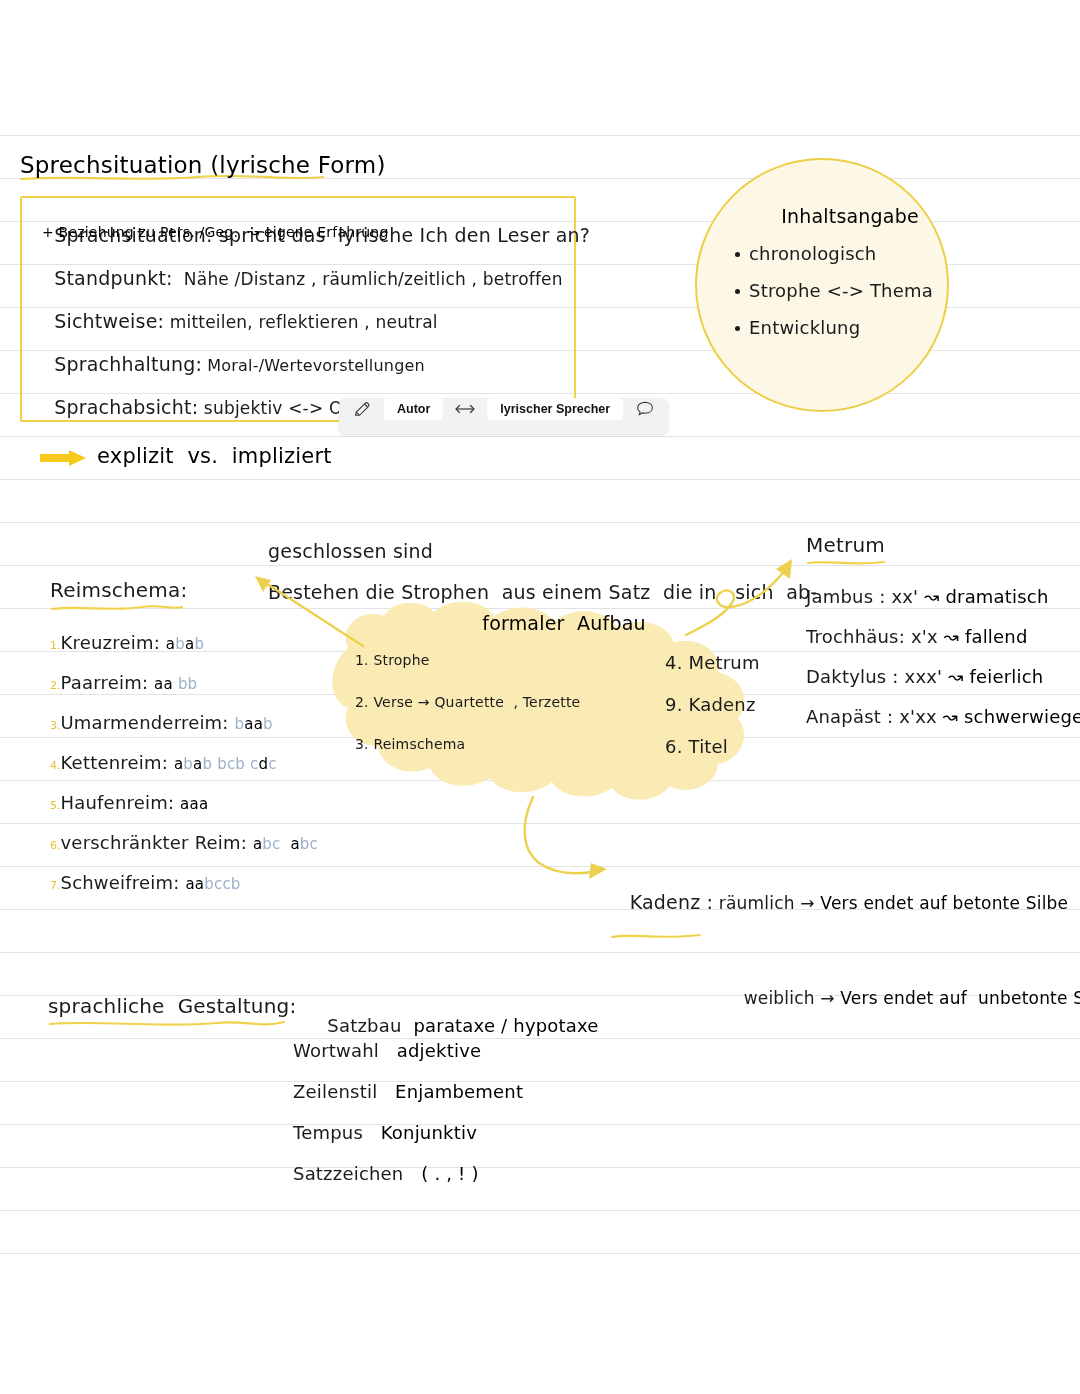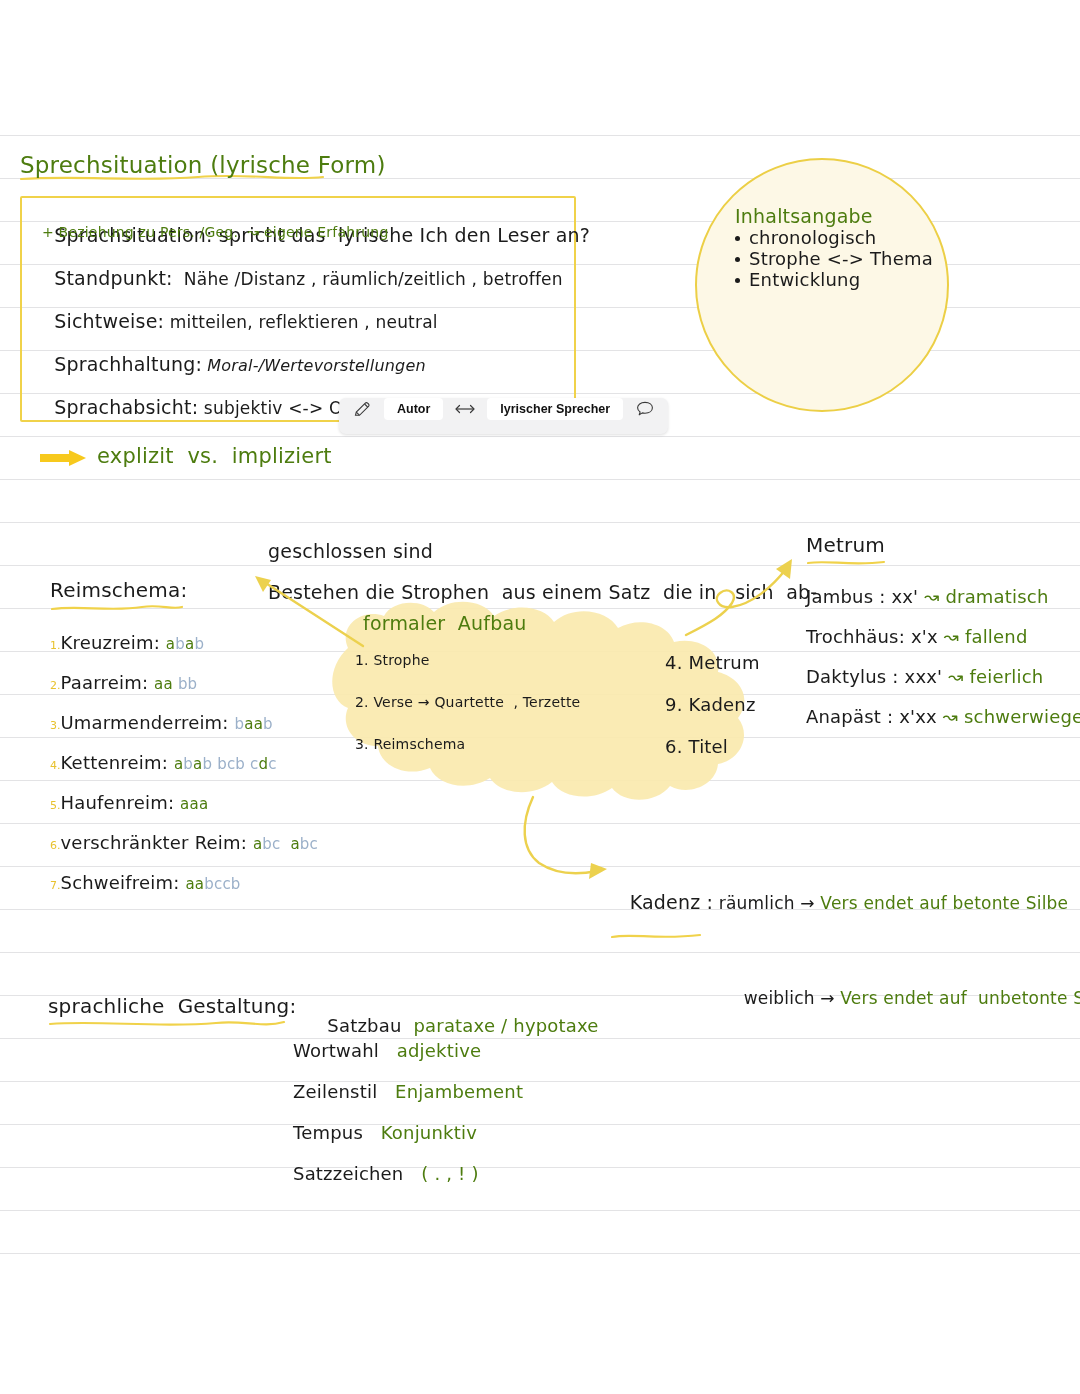--- a/index.html
+++ b/index.html
@@ -13,21 +13,21 @@
   .rule{position:absolute;left:0;width:1080px;height:1px;background:#e3e3e5;}
 
   
   .hw{
     font-family:"DejaVu Sans", sans-serif;
     color:#1b1b1b;
     font-weight:400;
     letter-spacing:.2px;
     white-space:pre;
   }
-  .yel{color:#4d7c0f;}
+  .yel{color:#000000;text-align:center;}
   .blu{color:#9bb0c9;}
 
   
   .abs{position:absolute;z-index:3;}
 
   
   .ul{position:absolute;z-index:2;}
 
   
   #title{left:20px;top:152px;font-size:23px;}
@@ -55,21 +55,21 @@
   }
   .tb-icon{display:flex;align-items:center;justify-content:center;width:22px;height:22px;color:#3a3a3a;}
 
   
   #circle{
     position:absolute;left:695px;top:158px;width:250px;height:250px;border-radius:50%;
     border:2px solid #eccf46;background:#fdf8e6;z-index:1;
   }
   #circle-content{position:absolute;left:735px;top:205px;width:230px;z-index:3;}
   #circle-title{font-size:19px;}
-  .cbullet{display:flex;align-items:flex-start;gap:9px;font-size:18px;}
+  .cbullet{display:flex;align-items:flex-start;gap:9px;margin-top:16px;font-size:18px;}
   .cdot{width:5px;height:5px;border-radius:50%;background:#1b1b1b;margin-top:9px;flex:0 0 auto;}
 
   
   #cloud{position:absolute;left:318px;top:596px;width:452px;height:212px;z-index:1;}
   #cloud-content{position:absolute;left:345px;top:612px;width:420px;z-index:3;}
   #cloud-title{font-size:19px;margin-left:18px;}
   .cloud-grid{position:relative;margin-top:18px;}
   .cl-row{position:relative;height:42px;}
   .cl-a{position:absolute;left:10px;top:0;font-size:14px;white-space:pre;}
   .cl-b{position:absolute;left:320px;top:0;font-size:18px;white-space:pre;}
@@ -149,21 +149,21 @@
     <span class="hw">Sprachsituation:</span><span class="hw"> spricht das  lyrische Ich den Leser an?</span>
   </div>
   <div class="row-l hw yel" style="left:12px;top:24px;font-size:14px;">+ Beziehung zu Pers. /Geg.  ↝ eigene Erfahrung</div>
   <div class="row-l" style="left:0px;top:45px;font-size:19px;">
     <span class="hw">Standpunkt:</span><span class="hw" style="font-size:17px;">  Nähe /Distanz , räumlich/zeitlich , betroffen</span>
   </div>
   <div class="row-l" style="left:0px;top:88px;font-size:19px;">
     <span class="hw">Sichtweise:</span><span class="hw" style="font-size:17px;"> mitteilen, reflektieren , neutral</span>
   </div>
   <div class="row-l" style="left:0px;top:131px;font-size:19px;">
-    <span class="hw">Sprachhaltung:</span><span class="hw" style="font-size:16px;font-style:italic;"> Moral-/Wertevorstellungen</span>
+    <span class="hw">Sprachhaltung:</span><span class="hw" style="font-size:16px;"> Moral-/Wertevorstellungen</span>
   </div>
   <div class="row-l" style="left:0px;top:174px;font-size:19px;">
     <span class="hw">Sprachabsicht:</span><span class="hw" style="font-size:17px;"> subjektiv &lt;-&gt; Objektiv</span>
   </div>
 </div>
 
 <div id="toolbar">
   <span class="tb-icon">
     <svg width="20" height="20" viewBox="0 0 20 20">
       <path d="M3.5 16.2 L4.3 13.1 L13.3 4.1 a1.6 1.6 0 0 1 2.3 0 l0.9 0.9 a1.6 1.6 0 0 1 0 2.3 l-9 9 Z" fill="none" stroke="#3a3a3a" stroke-width="1.1"></path>

